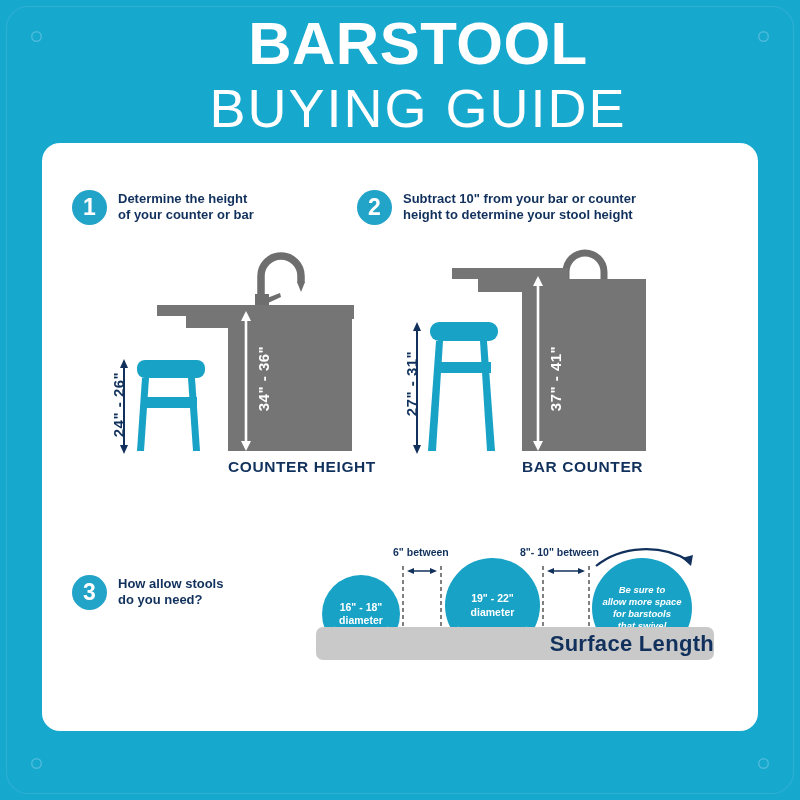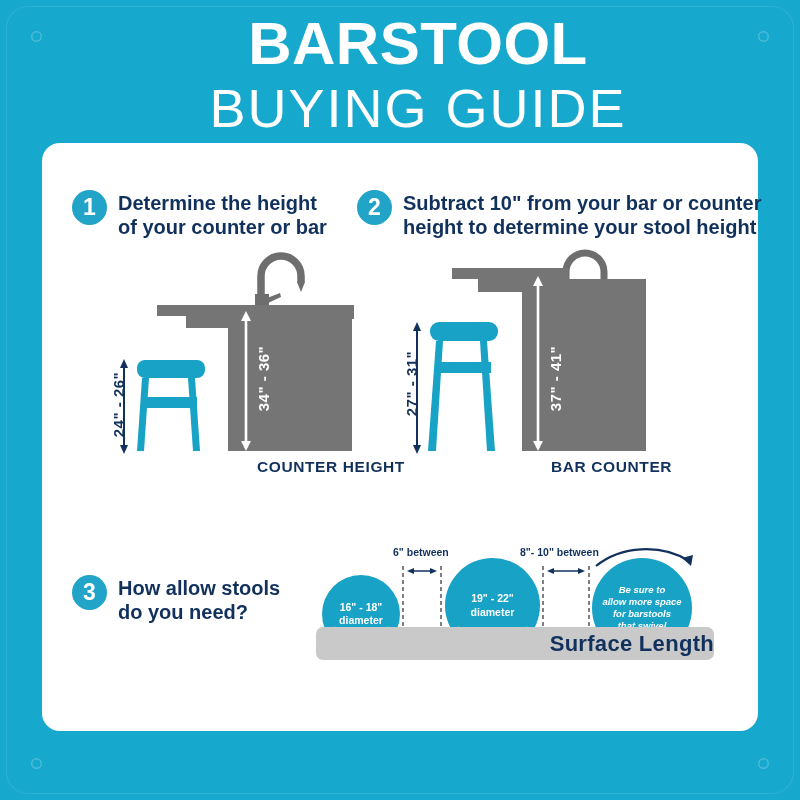--- a/index.html
+++ b/index.html
@@ -53,21 +53,21 @@
   
   .step{position:absolute;display:flex;align-items:flex-start;gap:11px;}
   .step-badge{
     width:35px;height:35px;border-radius:50%;
     background:#22A3C8;color:#ffffff;
     font-size:23px;font-weight:bold;
     display:flex;align-items:center;justify-content:center;
     flex:0 0 auto;line-height:1;
   }
   .step-text{
-    color:#11315C;font-size:20px;font-weight:bold;line-height:1.2;
+    color:#11315C;font-size:13px;font-weight:bold;line-height:1.2;
     padding-top:1px;white-space:pre-line;
   }
   #step1{left:72px;top:190px;}
   #step2{left:357px;top:190px;}
   #step3{left:72px;top:575px;}
 
   
   .diagram{position:absolute;}
 
   
@@ -76,21 +76,21 @@
     font-size:15px;font-weight:bold;
     transform:rotate(-90deg);
     transform-origin:center center;
     white-space:nowrap;letter-spacing:0.5px;
   }
   .vdim.dark{color:#11315C;}
   .vdim.white{color:#ffffff;}
 
   .caption{
     position:absolute;color:#11315C;font-size:15.5px;font-weight:bold;
-    letter-spacing:0.6px;white-space:nowrap;margin-left:29px;
+    letter-spacing:0.6px;white-space:nowrap;
   }
 
   
   .circle{
     position:absolute;border-radius:50%;background:#17A2C6;
     display:flex;align-items:center;justify-content:center;
     text-align:center;color:#ffffff;
   }
   .circ-label{font-size:10.5px;font-weight:bold;line-height:1.25;white-space:pre-line;}
   .circ-label.small{font-size:9.5px;}

